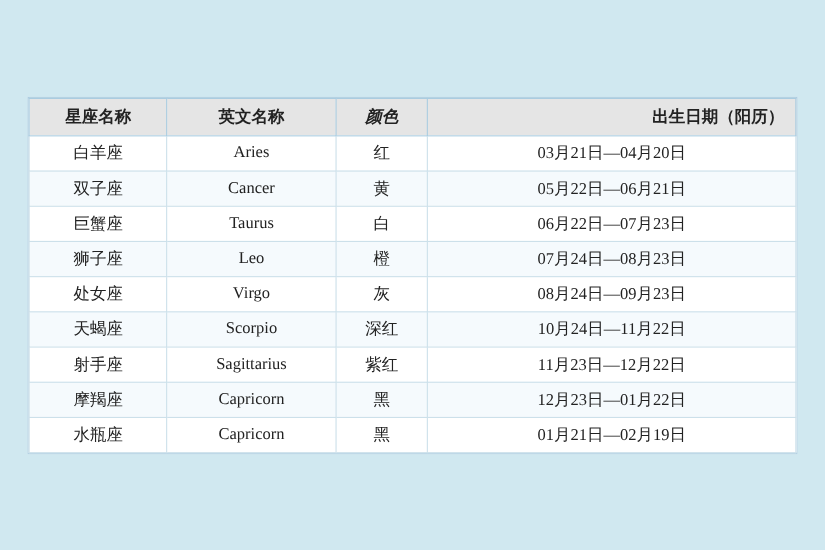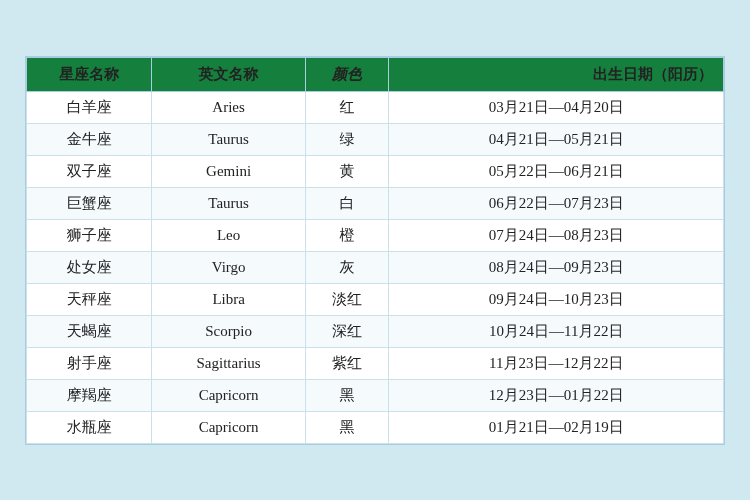--- a/index.html
+++ b/index.html
@@ -16,21 +16,21 @@
     .table-wrapper {
       background: #fff;
       border: 1px solid #aacce0;
       width: 700px;
     }
     table {
       width: 100%;
       border-collapse: collapse;
     }
     thead tr {
-      background-color: #15803d;
+      background-color: #e5e5e5;
     }
     thead th {
       border: 1px solid #aacce0;
       padding: 7px 10px;
       text-align: center;
       font-weight: bold;
       color: #222;
       font-size: 15px;
     }
     tbody tr {
@@ -65,54 +65,42 @@
       </tr>
     </thead>
     <tbody id="table-body">
     <tr>
           <td>白羊座</td>
           <td>Aries</td>
           <td>红</td>
           <td>03月21日—04月20日</td>
         </tr>
         <tr>
-          <td>金牛座</td>
-          <td>Taurus</td>
-          <td>绿</td>
-          <td>04月21日—05月21日</td>
-        </tr>
-        <tr>
           <td>双子座</td>
-          <td>Gemini</td>
+          <td>Cancer</td>
           <td>黄</td>
           <td>05月22日—06月21日</td>
         </tr>
         <tr>
           <td>巨蟹座</td>
           <td>Taurus</td>
           <td>白</td>
           <td>06月22日—07月23日</td>
         </tr>
         <tr>
           <td>狮子座</td>
           <td>Leo</td>
           <td>橙</td>
           <td>07月24日—08月23日</td>
         </tr>
         <tr>
           <td>处女座</td>
           <td>Virgo</td>
           <td>灰</td>
           <td>08月24日—09月23日</td>
-        </tr>
-        <tr>
-          <td>天秤座</td>
-          <td>Libra</td>
-          <td>淡红</td>
-          <td>09月24日—10月23日</td>
         </tr>
         <tr>
           <td>天蝎座</td>
           <td>Scorpio</td>
           <td>深红</td>
           <td>10月24日—11月22日</td>
         </tr>
         <tr>
           <td>射手座</td>
           <td>Sagittarius</td>

